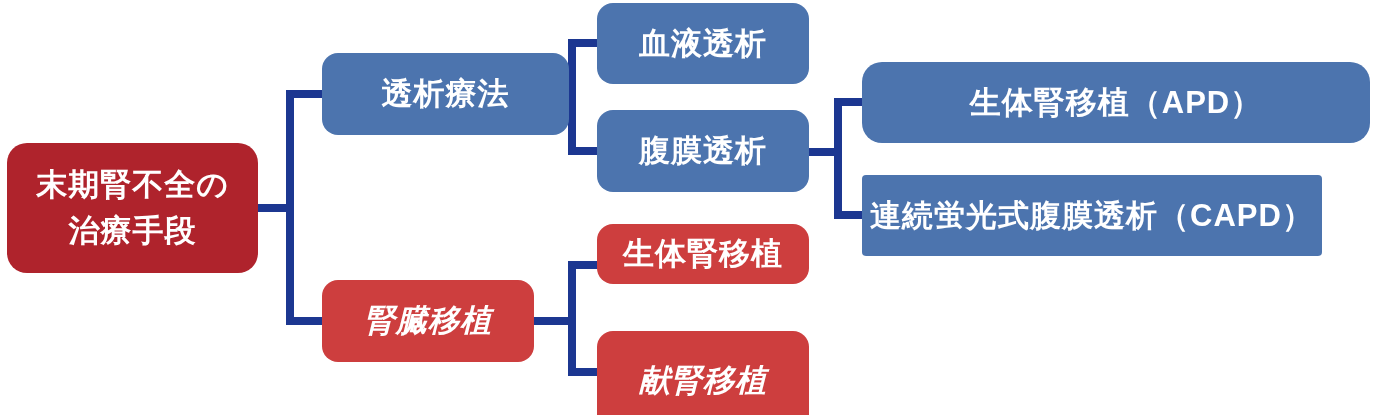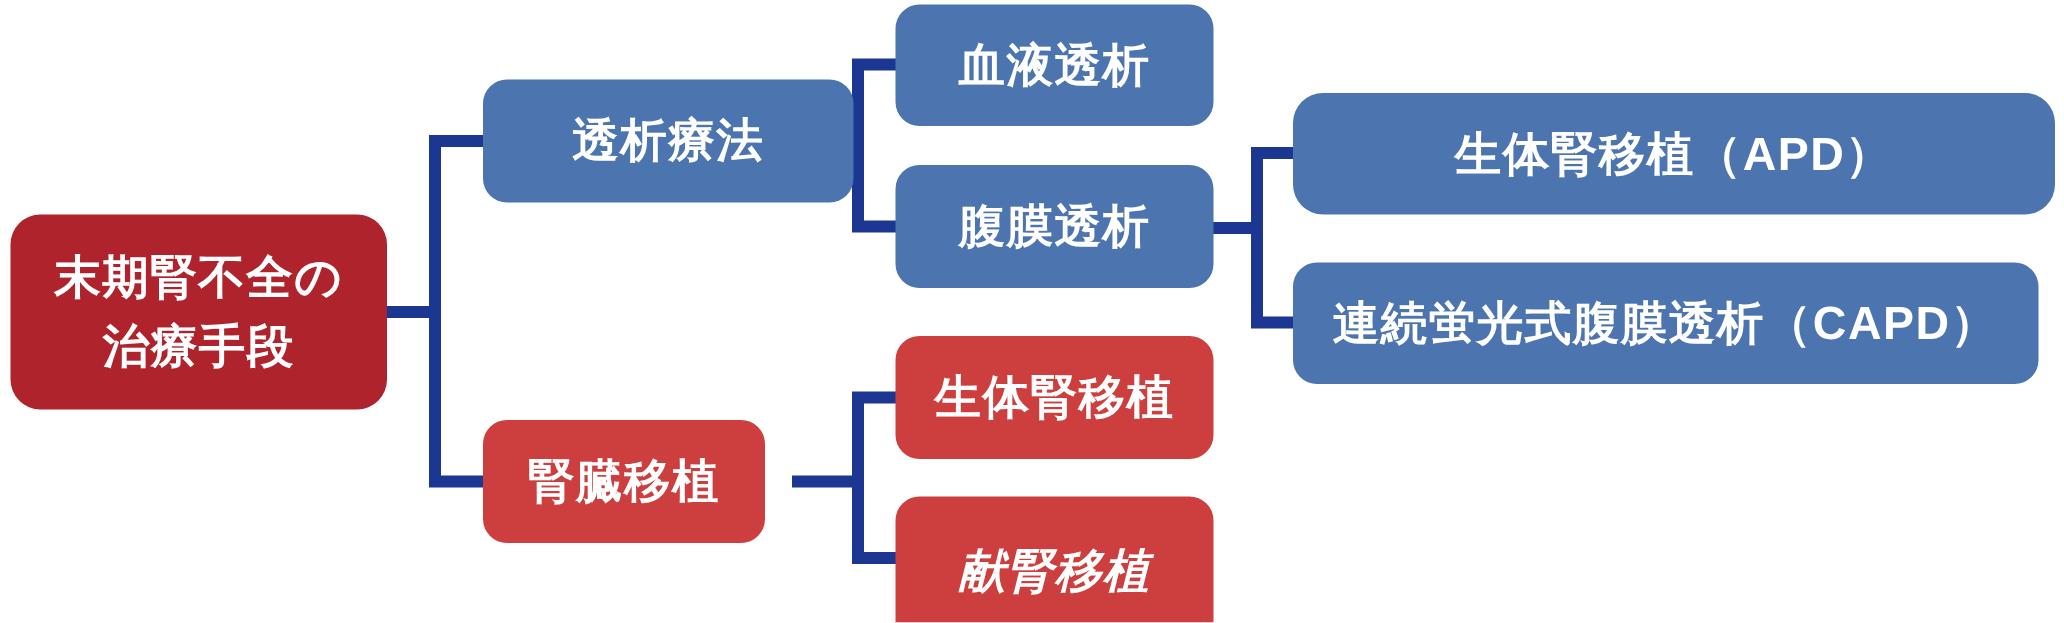--- a/index.html
+++ b/index.html
@@ -23,27 +23,27 @@
     text-align: center;
     box-sizing: border-box;
     letter-spacing: 1px;
   }
   .node--blue { background: var(--node-blue, #4C74AE); }
   .node--red  { background: var(--node-red, #CD3E3E); }
   .node--root { background: var(--root-red, #AF232C); }
 
   .n-root     { left: 7px;   top: 143px; width: 251px; height: 130px; border-radius: 20px; font-size: 31px; line-height: 1.5; }
   .n-dialysis { left: 322px; top: 53px;  width: 247px; height: 82px;  border-radius: 16px; font-size: 31px; }
-  .n-transpl  { left: 322px; top: 280px; width: 188px; height: 82px;  border-radius: 16px; font-size: 31px; }
+  .n-transpl  { left: 322px; top: 280px; width: 212px; height: 82px;  border-radius: 16px; font-size: 31px; font-style: italic; }
   .n-hemo     { left: 597px; top: 3px;   width: 212px; height: 81px;  border-radius: 16px; font-size: 31px; }
   .n-perit    { left: 597px; top: 110px; width: 212px; height: 82px;  border-radius: 16px; font-size: 31px; }
-  .n-living   { left: 597px; top: 224px; width: 212px; height: 82px;  border-radius: 16px; font-size: 31px; }
+  .n-living   { left: 597px; top: 224px; width: 212px; height: 60px;  border-radius: 16px; font-size: 31px; }
   .n-deceased { left: 597px; top: 331px; width: 212px; height: 100px;  border-radius: 16px; font-size: 31px; font-style: italic; }
   .n-apd      { left: 862px; top: 62px;  width: 508px; height: 81px;  border-radius: 20px; font-size: 31px; }
-  .n-capd     { left: 862px; top: 175px; width: 497px; height: 81px;  border-radius: 16px; font-size: 31px; }
+  .n-capd     { left: 862px; top: 175px; width: 460px; height: 81px;  border-radius: 4px; font-size: 31px; }
 
   .root-label span { display: block; }
 </style>
 </head>
 <body>
 
 <div class="canvas">
 
   <svg class="connectors" viewBox="0 0 1376 415" xmlns="http://www.w3.org/2000/svg">
     <path class="connector" d="M 250 208 H 294"></path>

